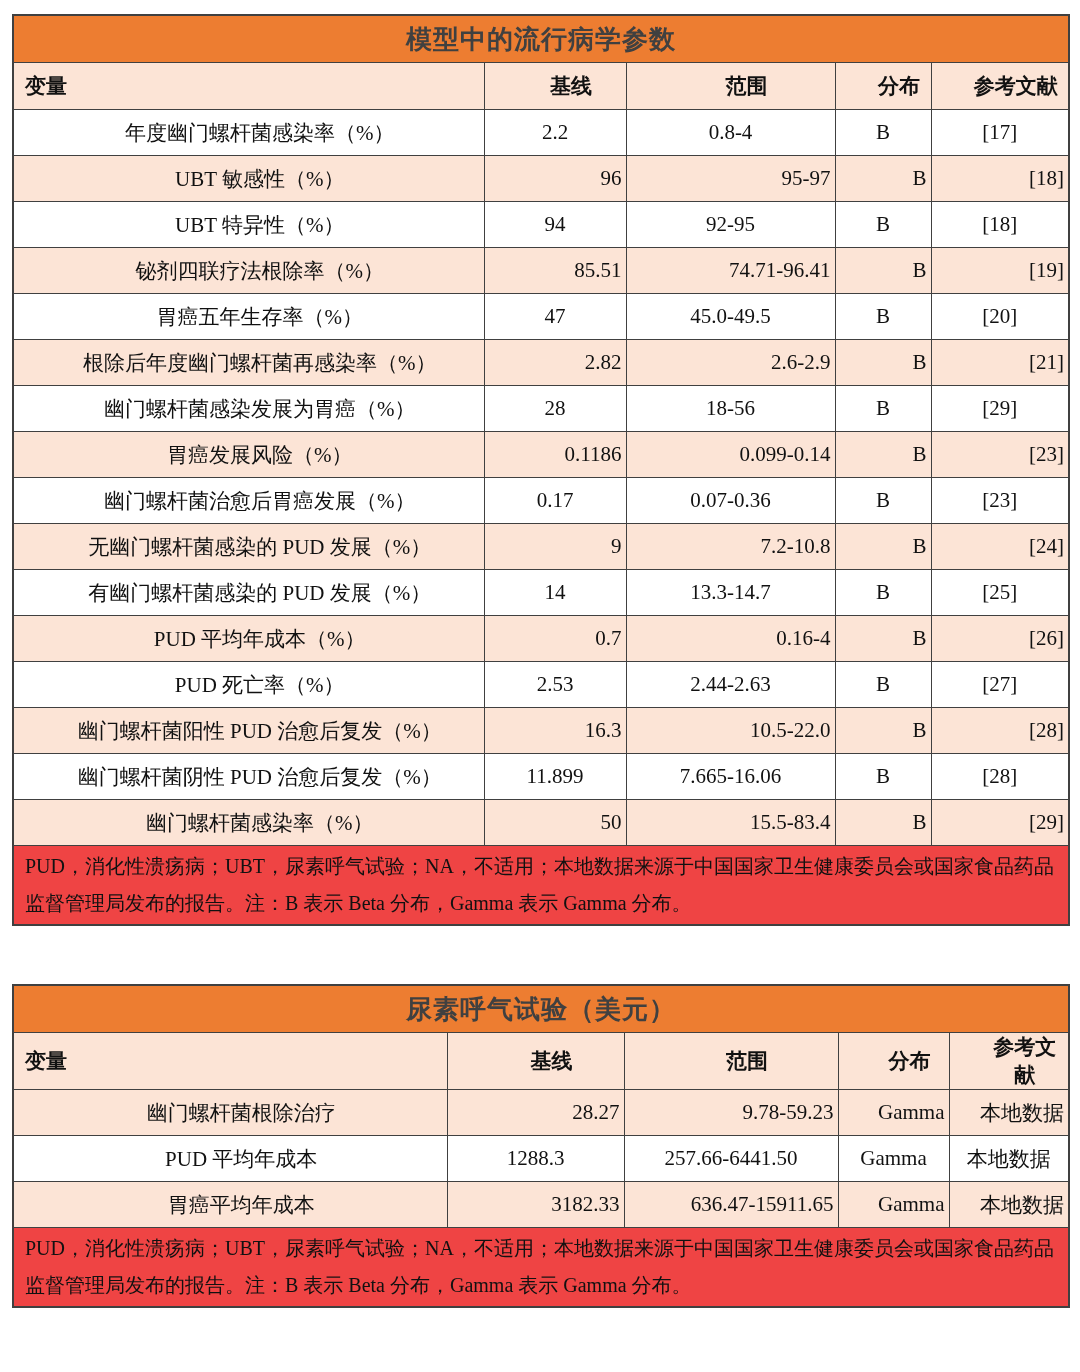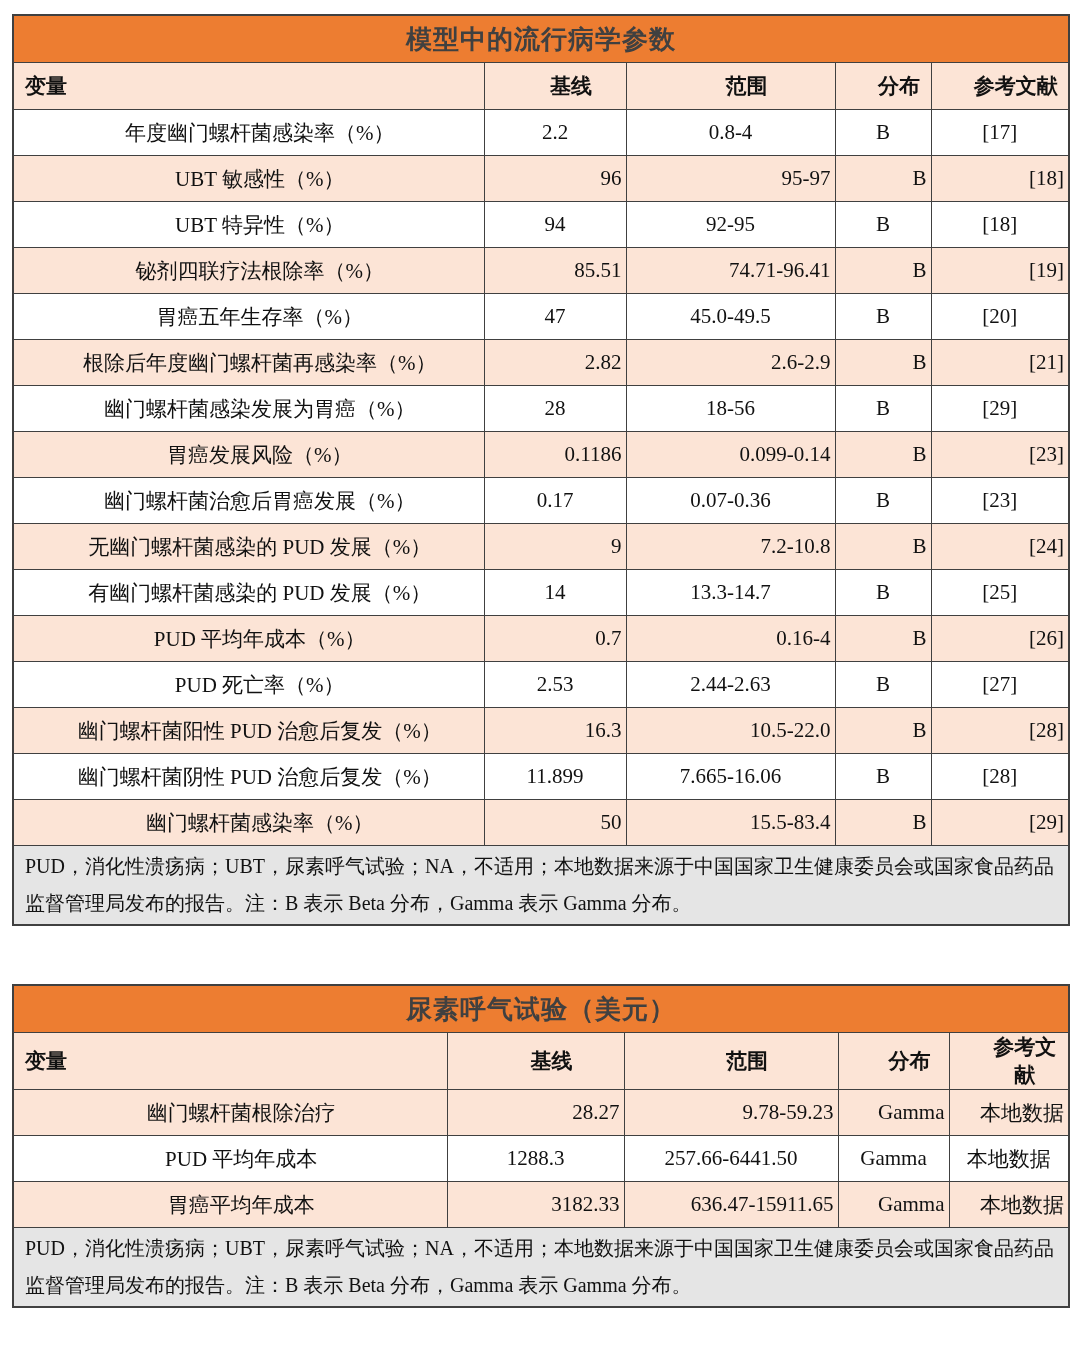--- a/index.html
+++ b/index.html
@@ -56,21 +56,21 @@
     text-align:center;
     padding-left:26px;
   }
   tr.data td.c1{font-weight:normal;}
   tr.footnote td{
     height:72px;
     text-align:left;
     font-size:20px;
     line-height:37px;
     padding:2px 11px;
-    background:#e5e5e5;
+    background:#ef4444;
     margin-left:40px;
   }
   .table-gap{height:58px;}
 </style>
 </head>
 <body>
 
 <div class="page">
   <section>
       <table>

